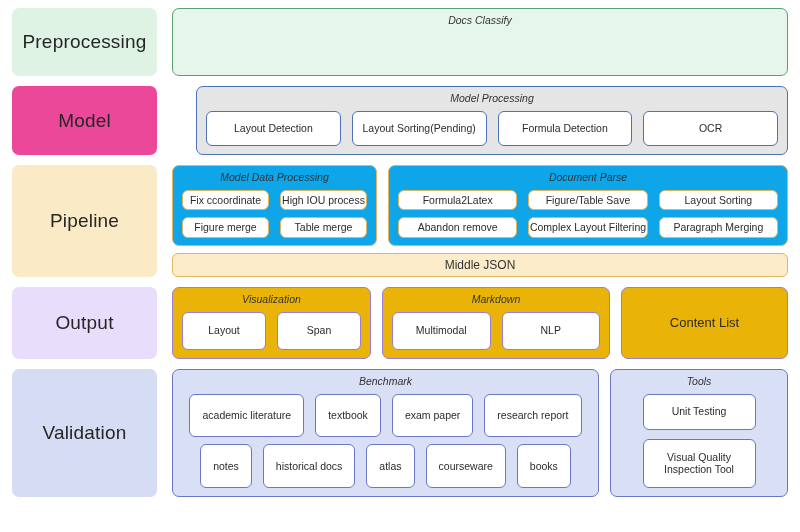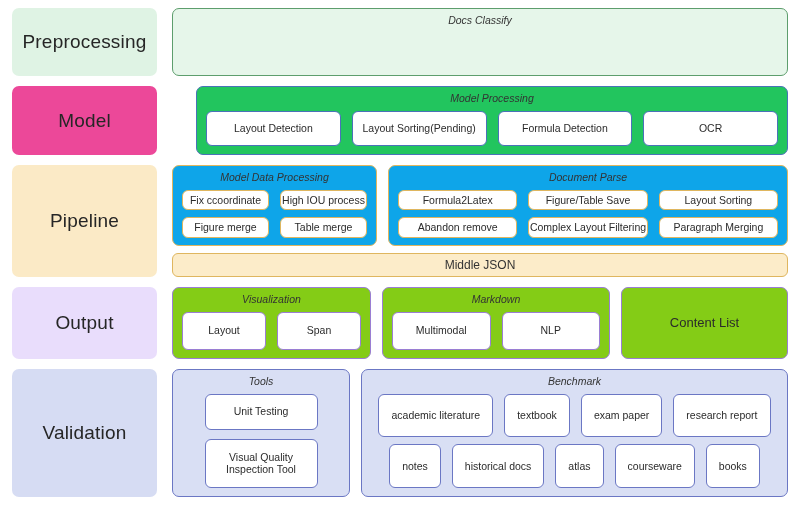--- a/index.html
+++ b/index.html
@@ -120,21 +120,21 @@
     background: #e6f6ea;
     border-color: #5d9e6d;
   }
   .panel-green .chip { border-color: #4a72b8; }
   .panel-green .chip-row { justify-content: space-between; padding: 0 22px; }
   .panel-green .chip { flex: 0 0 172px; }
 
   
   .stage-model { background: #ec4899; }
   .panel-blue {
-    background: #22c55e;
+    background: #e5e5e5;
     border-color: #4a72b8;
     margin-left: 24px;
   }
   .panel-blue .chip { border-color: #4a72b8; flex: 1 1 0; }
 
   
   .stage-pipeline { background: #fbeac6; }
   .panel-amber {
     background: #0ea5e9;
     border-color: #dfb65f;
@@ -152,21 +152,21 @@
     display: flex;
     align-items: center;
     justify-content: center;
     font-size: 12px;
     color: #333;
   }
 
   
   .stage-output { background: #e9ddfc; }
   .panel-purple {
-    background: #84cc16;
+    background: #eab308;
     border-color: #9a7ed3;
   }
   .panel-purple .chip { border-color: #9a7ed3; flex: 1 1 0; }
   .panel-vis { flex: 0 0 199px; }
   .panel-md  { flex: 0 0 228px; }
   .panel-cl  {
     flex: 1 1 auto;
     align-items: center;
     justify-content: center;
   }
@@ -299,48 +299,48 @@
 
       </div>
     </div>
   </div>
 
   <div class="row row-validation">
     <div class="stage-label stage-validation">Validation</div>
     <div class="stage-content">
       <div class="panel-row">
 
-        <div class="panel panel-peri panel-tools">
-          <div class="panel-title">Tools</div>
-          <div class="chip-rows">
-            <div class="chip-row">
-              <div class="chip">Unit Testing</div>
-            </div>
-            <div class="chip-row">
-              <div class="chip wrap">Visual Quality Inspection Tool</div>
-            </div>
-          </div>
-        </div>
-
         <div class="panel panel-peri panel-bench">
           <div class="panel-title">Benchmark</div>
           <div class="chip-rows">
             <div class="chip-row">
               <div class="chip">academic literature</div>
               <div class="chip">textbook</div>
               <div class="chip">exam paper</div>
               <div class="chip">research report</div>
             </div>
             <div class="chip-row">
               <div class="chip">notes</div>
               <div class="chip">historical docs</div>
               <div class="chip">atlas</div>
               <div class="chip">courseware</div>
               <div class="chip">books</div>
             </div>
           </div>
         </div>
 
+        <div class="panel panel-peri panel-tools">
+          <div class="panel-title">Tools</div>
+          <div class="chip-rows">
+            <div class="chip-row">
+              <div class="chip">Unit Testing</div>
+            </div>
+            <div class="chip-row">
+              <div class="chip wrap">Visual Quality Inspection Tool</div>
+            </div>
+          </div>
+        </div>
+
       </div>
     </div>
   </div>
 
 </div>
 
 </body></html>

